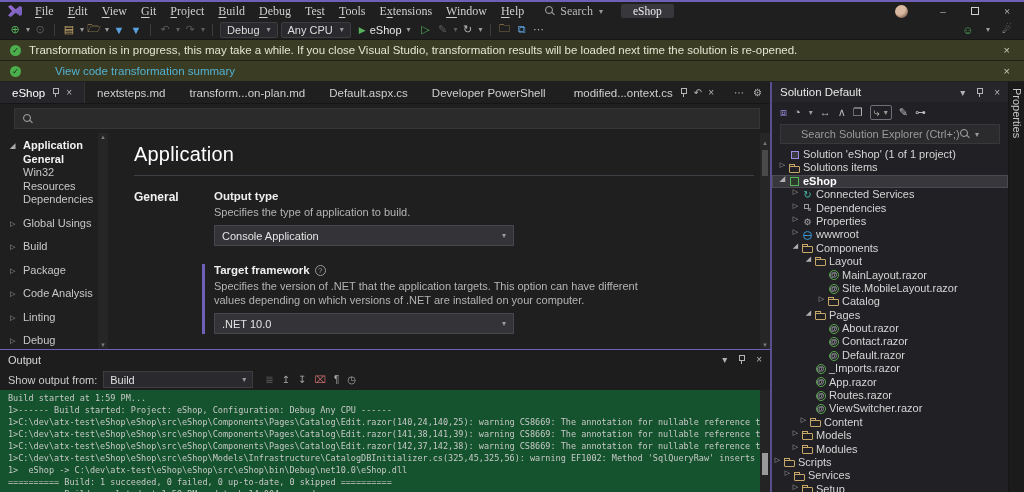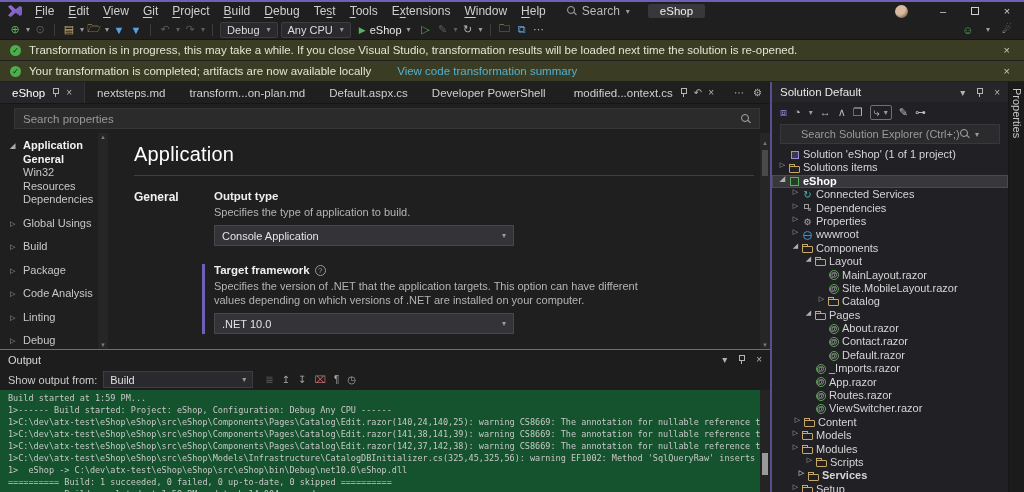--- a/index.html
+++ b/index.html
@@ -5,21 +5,21 @@
   * { margin:0; padding:0; box-sizing:border-box; }
   html,body { background:#000; }
   #app {
     position:relative; width:1024px; height:492px; overflow:hidden;
     background:#1f1f1f; color:#cccccc;
     font-family:"Liberation Sans", sans-serif; font-size:12px;
   }
   .top-accent { height:2px; background:var(--accent,#6f5fb6); }
 
   
-  .titlebar { height:18px; display:flex; align-items:center; background:#1f1f1f; padding:0 4px; }
+  .titlebar { height:18px; display:flex; align-items:center; background:#1f1f1f; padding:0 4px;font-family:Liberation Serif, serif; }
   .vs-logo { width:14px; height:12px; margin:0 6px 0 4px; background:linear-gradient(135deg,#9b6bd3,#6f5fb6); clip-path:polygon(20% 0,55% 35%,85% 8%,100% 18%,100% 82%,85% 92%,55% 65%,20% 100%,0 88%,28% 50%,0 12%); }
   .menu-item { padding:1px 7px; color:#cfcfcf; font-size:12px; cursor:default; white-space:nowrap; }
   .menu-item u { text-decoration:underline; text-underline-offset:2px; }
   .tb-search { display:flex; align-items:center; gap:5px; margin-left:14px; color:#b8b8b8; }
   .badge-solution { margin-left:18px; background:#37373c; color:#f0f0f0; padding:1px 12px; border-radius:2px; font-size:11.5px; }
   .tb-right { margin-left:auto; display:flex; align-items:center; gap:6px; }
   .avatar { width:13px; height:13px; border-radius:50%; background:radial-gradient(circle at 35% 30%, #d9b9a0 0 45%, #8c6f5c 75%, #5c4a3d); margin-right:16px; }
   .win-btn { width:26px; text-align:center; color:#d0d0d0; font-size:11px; }
   .win-box { display:inline-block; width:8px; height:8px; border:1px solid #d0d0d0; }
 
@@ -223,21 +223,20 @@
     </span>
   </div>
 
   <div class="notif">
     <span class="check">✓</span>
     <span>Transformation is in progress, this may take a while. If you close Visual Studio, transformation results will be loaded next time the solution is re-opened.</span>
     <span class="close">×</span>
   </div>
   <div class="notif">
     <span class="check">✓</span>
-    <span>Your transformation is completed; artifacts are now available locally</span>
     <span class="link">View code transformation summary</span>
     <span class="close">×</span>
   </div>
 
   <div class="main">
     <div class="editor-col">
 
       <div class="tabbar">
         <div id="tabs-host" style="display:flex">
             <div class="tab active">
@@ -267,21 +266,20 @@
         </div>
         <div class="tab-right-icons">
           <span>⋯</span>
           <span>⚙</span>
         </div>
       </div>
 
       <div class="doc">
         <div class="search-props-wrap">
           <div class="search-props">
-            <input placeholder="Search properties" style="">
             <span class="icon-search"></span>
           </div>
         </div>
         <div class="doc-body">
           <div class="props-nav">
               <div class="pn-item group first bold">
                 <span class="arr">◢</span>
                 <span>Application</span>
               </div>
               <div class="pn-item child bold selected">
@@ -572,49 +570,49 @@
             </span>
             <span class="tr-label">Routes.razor</span>
           </div>
           <div class="tr-row" style="padding-left: 31px;">
             <span class="tr-arrow"></span>
             <span class="tr-icon">
               <span class="ti-razor">@</span>
             </span>
             <span class="tr-label">ViewSwitcher.razor</span>
           </div>
-          <div class="tr-row" style="padding-left: 20px;">
+          <div class="tr-row" style="padding-left: 26px;">
             <span class="tr-arrow">▷</span>
             <span class="tr-icon">
               <span class="ti-folder"></span>
             </span>
             <span class="tr-label">Content</span>
           </div>
           <div class="tr-row" style="padding-left: 18px;">
             <span class="tr-arrow">▷</span>
             <span class="tr-icon">
               <span class="ti-folder"></span>
             </span>
             <span class="tr-label">Models</span>
           </div>
           <div class="tr-row" style="padding-left: 18px;">
             <span class="tr-arrow">▷</span>
             <span class="tr-icon">
               <span class="ti-folder"></span>
             </span>
             <span class="tr-label">Modules</span>
           </div>
-          <div class="tr-row" style="padding-left: 32px;">
+          <div class="tr-row" style="padding-left: 0;">
             <span class="tr-arrow">▷</span>
             <span class="tr-icon">
               <span class="ti-folder"></span>
             </span>
             <span class="tr-label">Scripts</span>
           </div>
-          <div class="tr-row" style="padding-left: 24px; font-weight: bold;">
+          <div class="tr-row" style="padding-left: 10px;">
             <span class="tr-arrow">▷</span>
             <span class="tr-icon">
               <span class="ti-folder"></span>
             </span>
             <span class="tr-label">Services</span>
           </div>
           <div class="tr-row" style="padding-left: 18px;">
             <span class="tr-arrow">▷</span>
             <span class="tr-icon">
               <span class="ti-folder"></span>

